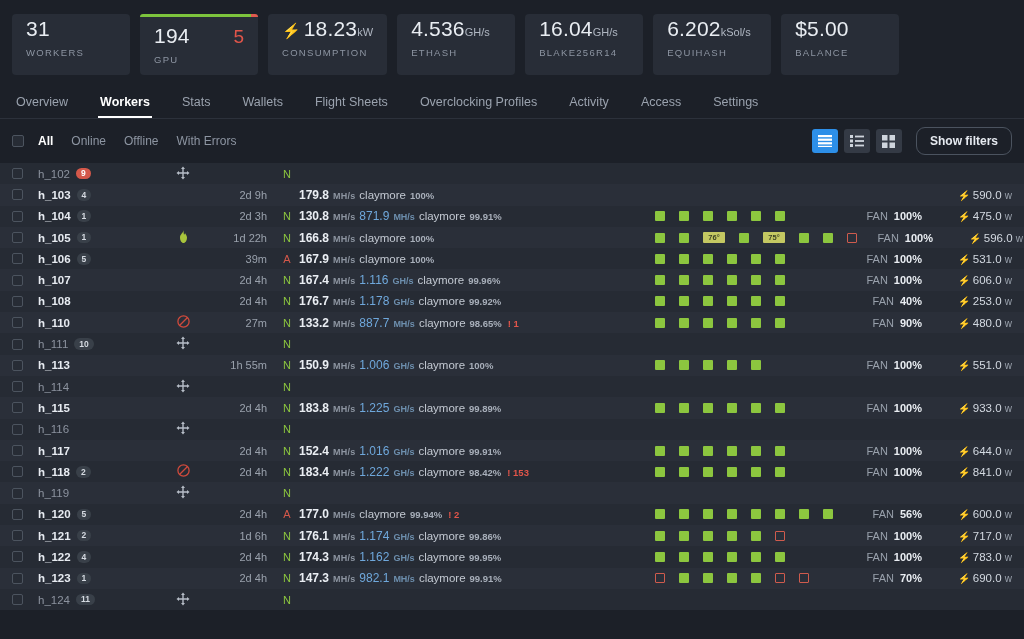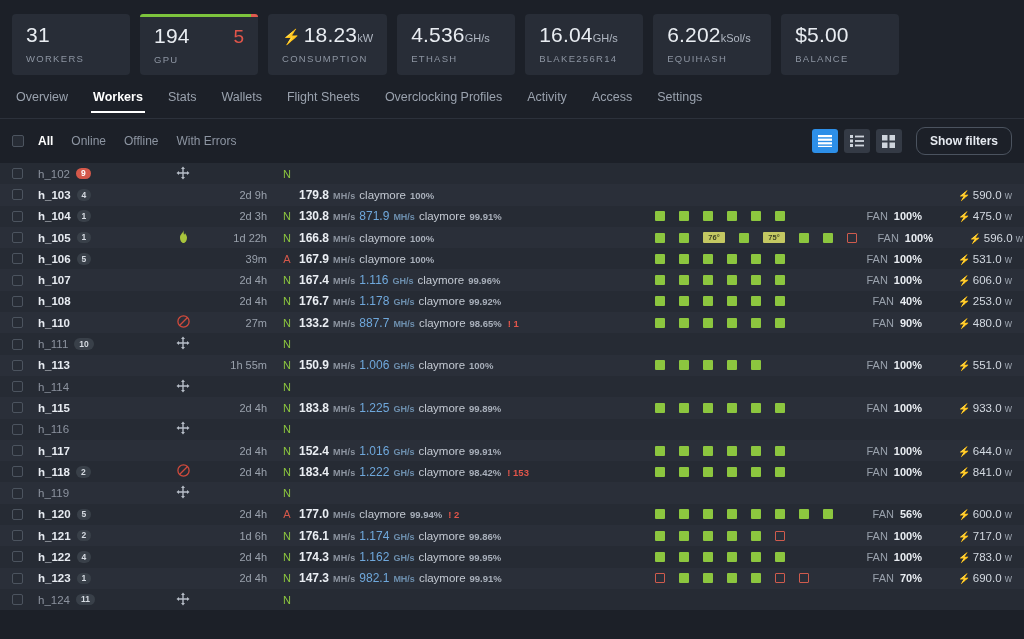--- a/index.html
+++ b/index.html
@@ -9,38 +9,38 @@
     font-family: "Liberation Sans", sans-serif;
     overflow: hidden;
     color: #c8cdd6;
   }
   
   .stats-bar { display: flex; gap: 10px; padding: 14px 12px 10px 12px; }
   .stat-card {
     position: relative;
     background: #282d37;
     border-radius: 4px;
-    padding: 9px 14px 10px 14px;
+    padding: 3px 14px 10px 14px;
     min-width: 118px;
     flex: 0 0 auto;
   }
   .stat-card.has-bar { padding-top: 10px; }
   .stat-topbar { position: absolute; top: 0; left: 0; right: 0; height: 3px; border-radius: 4px 4px 0 0; overflow: hidden; display: flex; }
   .stat-topbar .seg-ok { background: #7dc43d; flex: 1 1 auto; }
   .stat-topbar .seg-bad { background: #e05a4e; width: 7px; flex: 0 0 auto; }
   .stat-line1 { display: flex; align-items: baseline; white-space: nowrap; }
   .stat-value { font-size: 21px; color: #e9edf2; font-weight: 400; letter-spacing: .2px; }
   .stat-unit { font-size: 11px; color: #b0b7c2; }
   .stat-alert { font-size: 19px; color: #e0554a; margin-left: auto; padding-left: 30px; }
   .stat-label { font-size: 9.5px; letter-spacing: 1.3px; color: #8d95a2; margin-top: 6px; text-transform: uppercase; }
   .bolt { color: #3d9ae8; font-size: 15px; margin-right: 3px; }
 
   
   .nav-tabs {
-    display: flex; align-items: center; gap: 1px;
+    display: flex; align-items: flex-end; gap: 8px;
     padding: 0 12px; height: 34px;
     border-bottom: 1px solid #2c313b;
   }
   .nav-tab {
     font-size: 12.5px; color: #9aa2ae; padding: 0 12px 9px 12px;
     cursor: pointer; position: relative; white-space: nowrap;
   }
   .nav-tab:first-child { padding-left: 4px; }
   .nav-tab.active { color: #ffffff; font-weight: bold; }
   .nav-tab.active::after {

